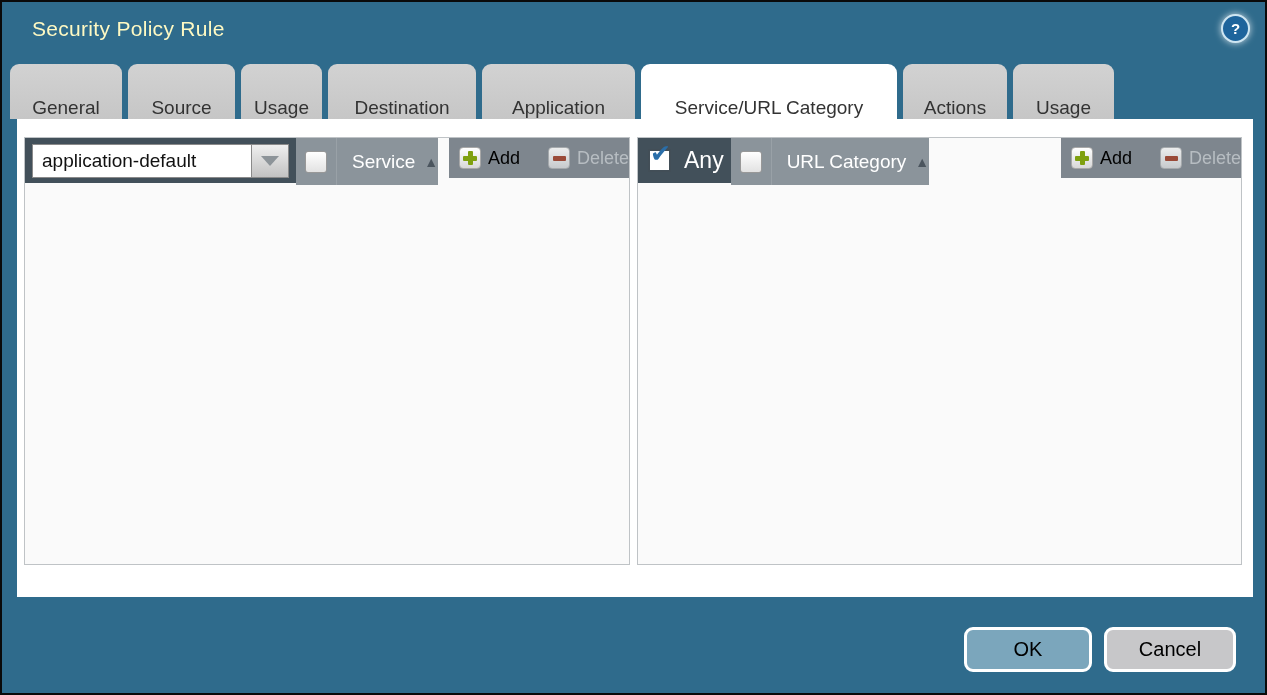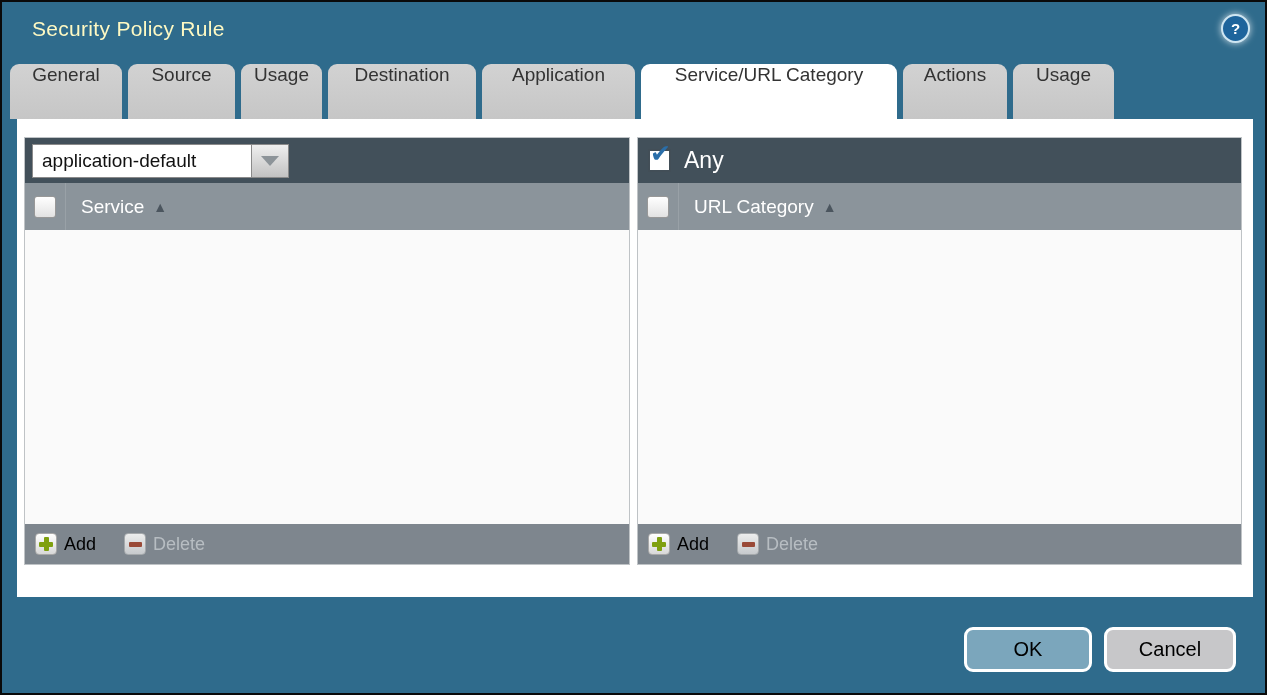--- a/index.html
+++ b/index.html
@@ -30,33 +30,33 @@
   }
   
   .tabs {
     position:absolute; left:8px; top:62px; height:55px;
     display:flex; gap:6px;
   }
   .tab {
     height:55px; border-radius:9px 9px 0 0;
     background:linear-gradient(#d2d2d2,#c6c6c6);
     color:#333; font-size:19px;
-    display:flex; align-items:flex-start; justify-content:center;
+    display:flex; align-items:flex-end; justify-content:center;
     cursor:pointer;
   }
   .tab.active { background:#ffffff; }
   
   .content {
     position:absolute; left:15px; top:117px; width:1236px; height:478px;
     background:#ffffff;
   }
   .panel {
     position:absolute; top:18px; height:428px;
     border:1px solid #bfc3c6;
-    display:flex; flex-direction:column;
+    display:flex; flex-direction:row;
     background:#fafafa;
   }
   .panel.left  { left:7px;   width:606px; }
   .panel.right { left:620px; width:605px; }
   .panel-toolbar {
     height:45px; background:#42505a; flex:none;
     display:flex; align-items:center; padding:0 7px;
   }
   
   .dropdown { display:flex; height:34px; cursor:pointer; }

